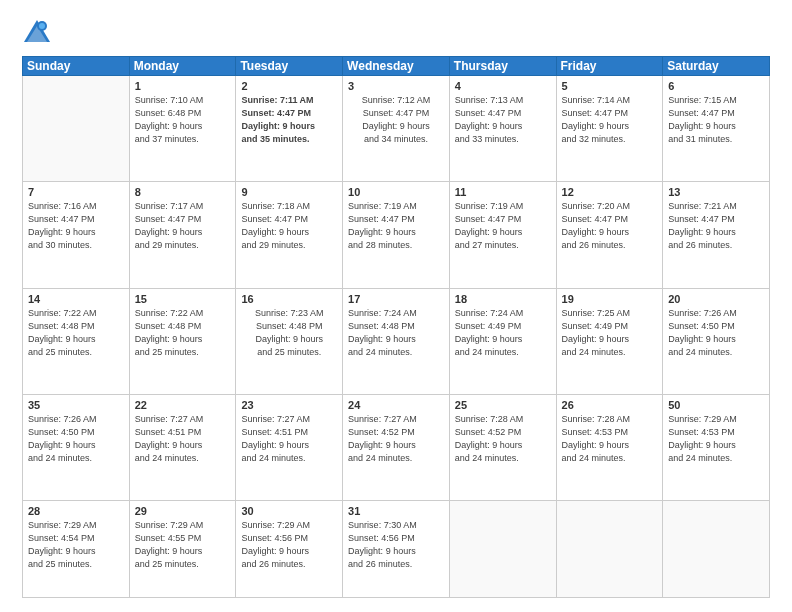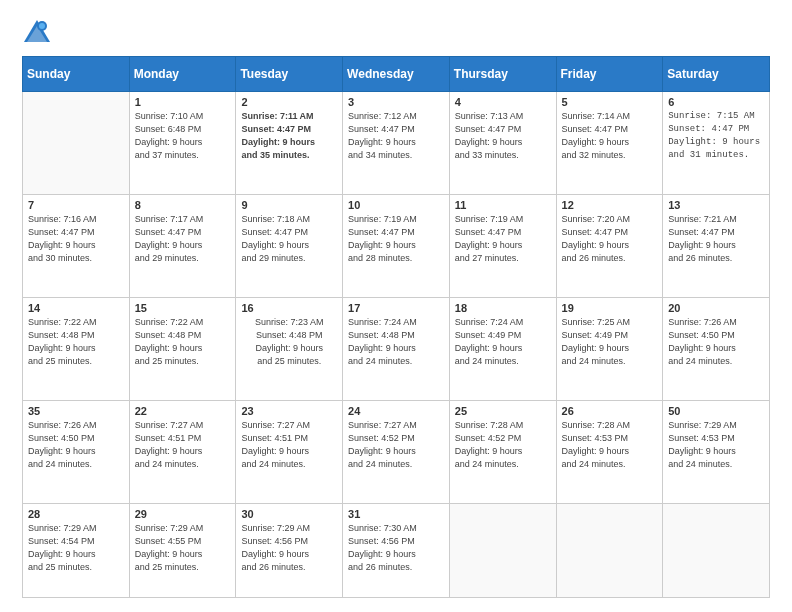--- a/index.html
+++ b/index.html
@@ -59,21 +59,21 @@
       border: 1px solid #ccc;
       border-collapse: collapse;
       width: 100%;
       table-layout: fixed;
     }
     .calendar th {
       background: #2a7ac7;
       color: #fff;
       font-size: 12px;
       font-weight: bold;
-      padding: 10px 4px;
+      padding: 2px 4px;
       text-align: left;
       border: 1px solid #1e6aad;
     }
     .calendar td {
       border: 1px solid #ccc;
       vertical-align: top;
       padding: 4px 5px;
       font-size: 9.5px;
       color: #333;
       height: 88px;
@@ -143,42 +143,42 @@
           </td>
           <td>
             <div class="day-num">2</div>
             <div class="day-info" style="white-space: pre-line; font-weight: bold;">Sunrise: 7:11 AM
 Sunset: 4:47 PM
 Daylight: 9 hours
 and 35 minutes.</div>
           </td>
           <td>
             <div class="day-num">3</div>
-            <div class="day-info" style="white-space: pre-line;">Sunrise: 7:12 AM
+            <div class="day-info" style="white-space: pre-line; text-align: center;">Sunrise: 7:12 AM
 Sunset: 4:47 PM
 Daylight: 9 hours
 and 34 minutes.</div>
           </td>
           <td>
             <div class="day-num">4</div>
             <div class="day-info" style="white-space: pre-line;">Sunrise: 7:13 AM
 Sunset: 4:47 PM
 Daylight: 9 hours
 and 33 minutes.</div>
           </td>
           <td>
             <div class="day-num">5</div>
             <div class="day-info" style="white-space: pre-line;">Sunrise: 7:14 AM
 Sunset: 4:47 PM
 Daylight: 9 hours
 and 32 minutes.</div>
           </td>
           <td>
             <div class="day-num">6</div>
-            <div class="day-info" style="white-space: pre-line; font-family: Liberation Mono, monospace;">Sunrise: 7:15 AM
+            <div class="day-info" style="white-space: pre-line;">Sunrise: 7:15 AM
 Sunset: 4:47 PM
 Daylight: 9 hours
 and 31 minutes.</div>
           </td>
         </tr>
         <tr>
           <td>
             <div class="day-num">7</div>
             <div class="day-info" style="white-space: pre-line;">Sunrise: 7:16 AM
 Sunset: 4:47 PM

